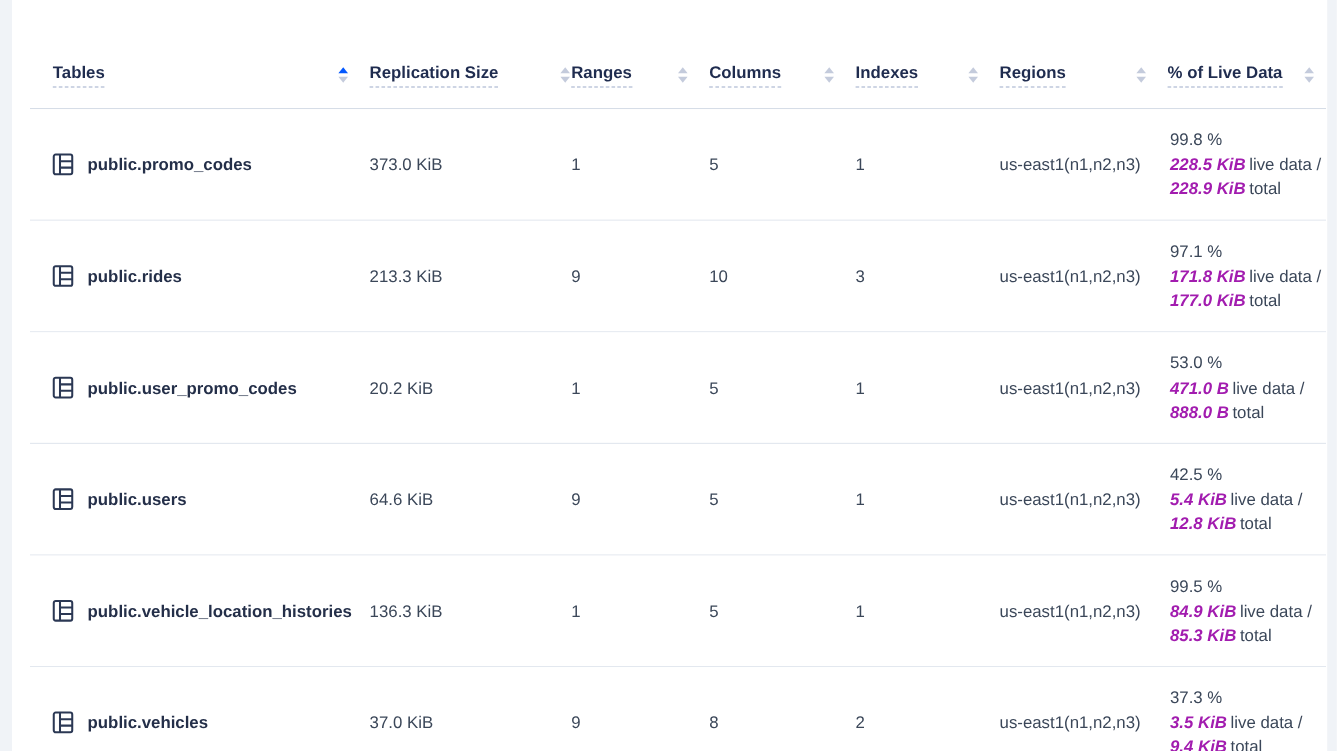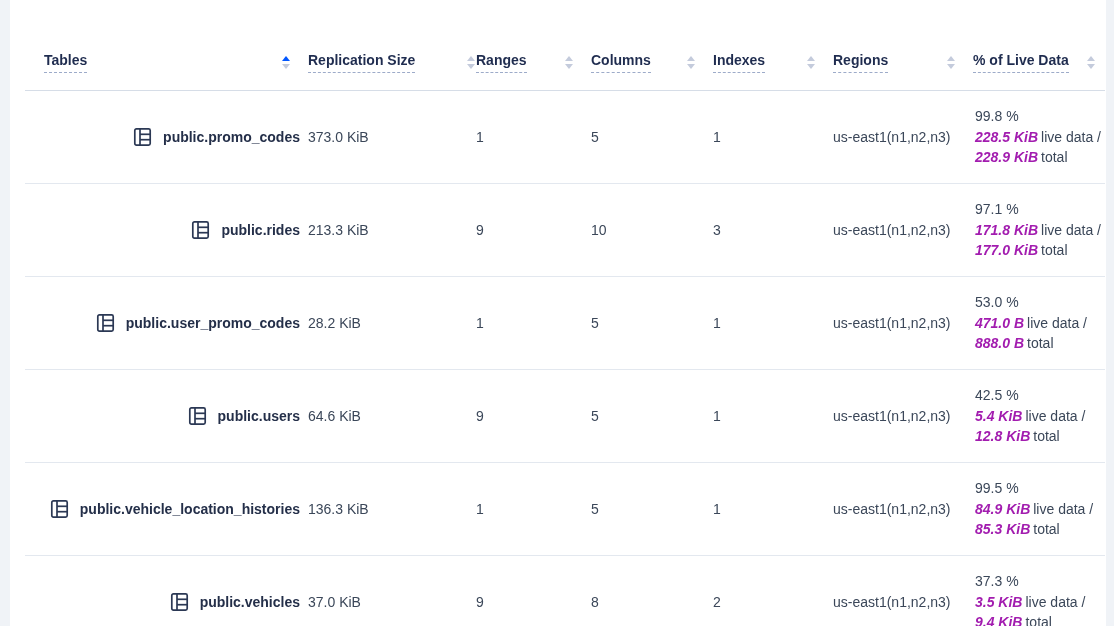--- a/index.html
+++ b/index.html
@@ -10,21 +10,21 @@
     position:relative;
   }
   .card {
     position:absolute; left:10px; top:0;
     width:1096px; height:626px;
     background:#ffffff;
   }
   .grid { margin-left:15px; width:1080px; }
 
   
-  .col0{width:275px;justify-content:flex-end;} .col1{width:168px;gap:44px;} .col2{width:115px;}
+  .col0{width:275px;} .col1{width:168px;gap:44px;} .col2{width:115px;}
   .col3{width:122px;} .col4{width:120px;} .col5{width:140px;gap:21px;} .col6{width:140px;}
 
   
   .thead {
     display:flex; align-items:center; height:57px;
     border-bottom:1px solid #d6dde7; background:#ffffff;margin-top:34px;
   }
   .th {
     display:flex; align-items:center; justify-content:space-between;
     height:100%; padding:0 10px 0 8px; cursor:pointer; flex-shrink:0;
@@ -174,21 +174,21 @@
             <span class="ticon">
               <svg width="19" height="20" viewBox="0 0 19 20" fill="none">
                 <rect x="1.8" y="1.8" width="15.4" height="16.4" rx="1.6" stroke="#2b3854" stroke-width="1.7"></rect>
                 <line x1="7" y1="1.8" x2="7" y2="18.2" stroke="#2b3854" stroke-width="1.7"></line>
                 <line x1="7" y1="7.3" x2="17.2" y2="7.3" stroke="#2b3854" stroke-width="1.7"></line>
                 <line x1="7" y1="12.7" x2="17.2" y2="12.7" stroke="#2b3854" stroke-width="1.7"></line>
               </svg>
             </span>
             <span class="tname">public.user_promo_codes</span>
           </div>
-          <div class="td col1">28.2 KiB</div>
+          <div class="td col1">20.2 KiB</div>
           <div class="td col2">1</div>
           <div class="td col3">5</div>
           <div class="td col4">1</div>
           <div class="td col5">us-east1(n1,n2,n3)</div>
           <div class="td live-cell col6">
             <div class="live-line">53.0 %</div>
             <div class="live-line"><span class="num">471.0 B</span><span>live data /</span></div>
             <div class="live-line"><span class="num">888.0 B</span><span>total</span></div>
           </div>
         </div>

